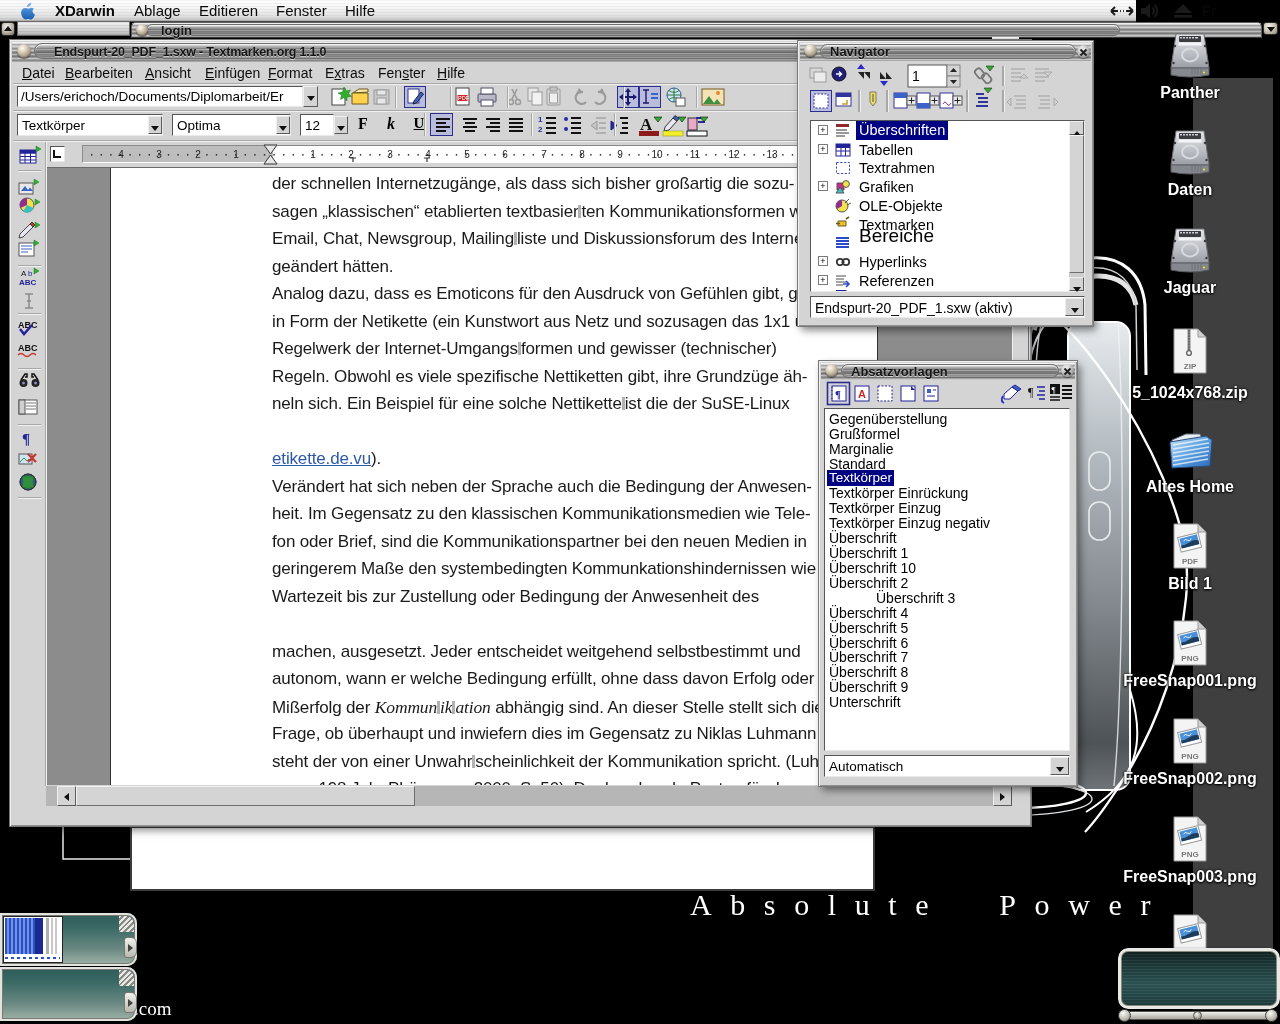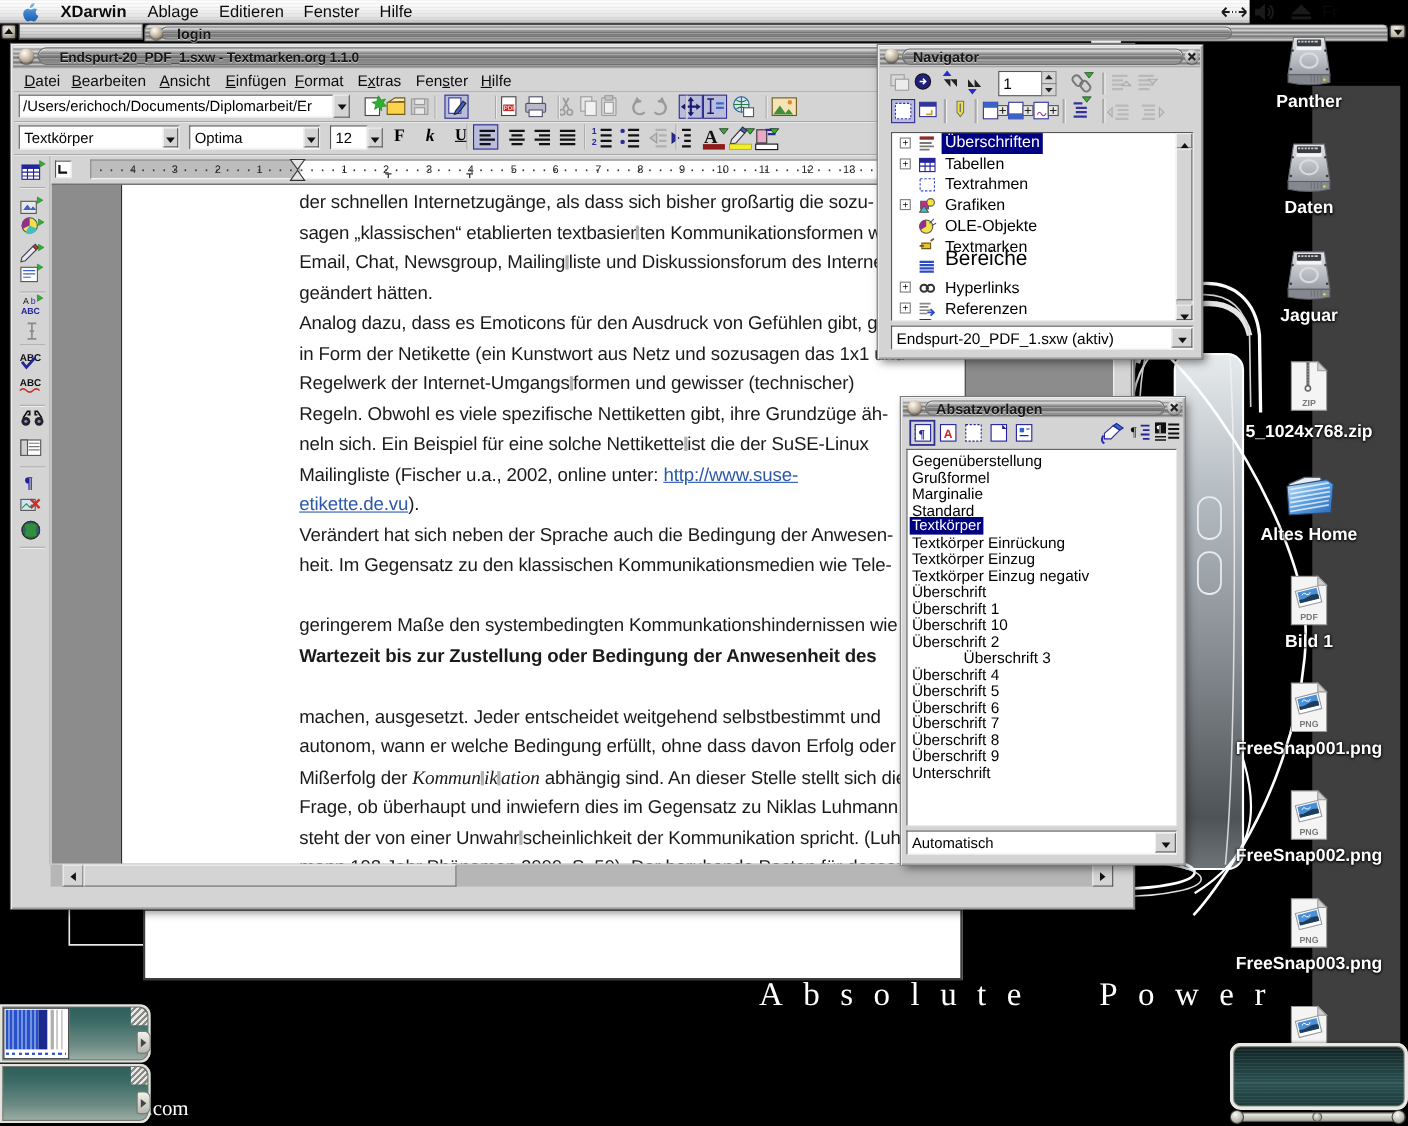--- a/index.html
+++ b/index.html
@@ -613,26 +613,26 @@
 <div class="a" style="left:63px;top:0;width:768px;height:618px;background:#fff;border-left:1px solid #2f2f2f;border-right:1px solid #2f2f2f;"></div>
 <div class="dl" style="left:225px;top:6.0px;">der schnellen Internetzugänge, als dass sich bisher großartig die sozu-</div>
 <div class="dl" style="left:225px;top:33.5px;">sagen „klassischen“ etablierten textbasier<span class="shy"></span>ten Kommunikationsformen wie</div>
 <div class="dl" style="left:225px;top:61.0px;">Email, Chat, Newsgroup, Mailing<span class="shy"></span>liste und Diskussionsforum des Internets</div>
 <div class="dl" style="left:225px;top:88.5px;">geändert hätten.</div>
 <div class="dl" style="left:225px;top:116.0px;">Analog dazu, dass es Emoticons für den Ausdruck von Gefühlen gibt, gibt</div>
 <div class="dl" style="left:225px;top:143.5px;">in Form der Netikette (ein Kunstwort aus Netz und sozusagen das 1x1 und</div>
 <div class="dl" style="left:225px;top:171.0px;">Regelwerk der Internet-Umgangs<span class="shy"></span>formen und gewisser (technischer)</div>
 <div class="dl" style="left:225px;top:198.5px;">Regeln. Obwohl es viele spezifische Nettiketten gibt, ihre Grundzüge äh-</div>
 <div class="dl" style="left:225px;top:226.0px;">neln sich. Ein Beispiel für eine solche Nettikette<span class="shy"></span>ist die der SuSE-Linux</div>
-<div class="dl" style="left:225px;top:253.5px;">Mailingliste (Fischer u.a., 2002, online unter: <span class="lnk">http://www.suse-</span></div>
 <div class="dl" style="left:225px;top:281.0px;"><span class="lnk">etikette.de.vu</span>).</div>
 <div class="dl" style="left:225px;top:308.5px;">Verändert hat sich neben der Sprache auch die Bedingung der Anwesen-</div>
 <div class="dl" style="left:225px;top:336.0px;">heit. Im Gegensatz zu den klassischen Kommunikationsmedien wie Tele-</div>
+<div class="dl" style="left:225px;top:363.5px;">fon oder Brief, sind die Kommunikationspartner bei den neuen Medien in</div>
 <div class="dl" style="left:225px;top:391.0px;">geringerem Maße den systembedingten Kommunkationshindernissen wie</div>
-<div class="dl" style="left:225px;top:418.5px;font-weight:bold;">Wartezeit bis zur Zustellung oder Bedingung der Anwesenheit des</div>
+<div class="dl" style="left:225px;top:418.5px;">Wartezeit bis zur Zustellung oder Bedingung der Anwesenheit des</div>
 <div class="dl" style="left:225px;top:473.5px;">machen, ausgesetzt. Jeder entscheidet weitgehend selbstbestimmt und</div>
 <div class="dl" style="left:225px;top:501.0px;">autonom, wann er welche Bedingung erfüllt, ohne dass davon Erfolg oder</div>
 <div class="dl" style="left:225px;top:528.5px;">Mißerfolg der <i class="serif" style="font-size:17.5px;">Kommun<span class="shy"></span>ik<span class="shy"></span>ation</i> abhängig sind. An dieser Stelle stellt sich die</div>
 <div class="dl" style="left:225px;top:556.0px;">Frage, ob überhaupt und inwiefern dies im Gegensatz zu Niklas Luhmann</div>
 <div class="dl" style="left:225px;top:583.5px;">steht der von einer Unwahr<span class="shy"></span>scheinlichkeit der Kommunikation spricht. (Luh-</div>
 <div class="dl" style="left:225px;top:611.0px;">mann 198 Jahr Phänomen 2000, S. 50). Der beruhende Posten für dessen</div>
 </div>
 <div class="a" style="left:1002px;top:127px;width:17px;height:618px;background:#c2c2c2;">
 <div class="cbtn a" style="left:0;top:0;width:17px;height:16px;"><span class="arr up" style="margin-top:5px;"></span></div>
 <div class="a out" style="left:0;top:16px;width:17px;height:330px;background:#d4d4d4;"></div>

